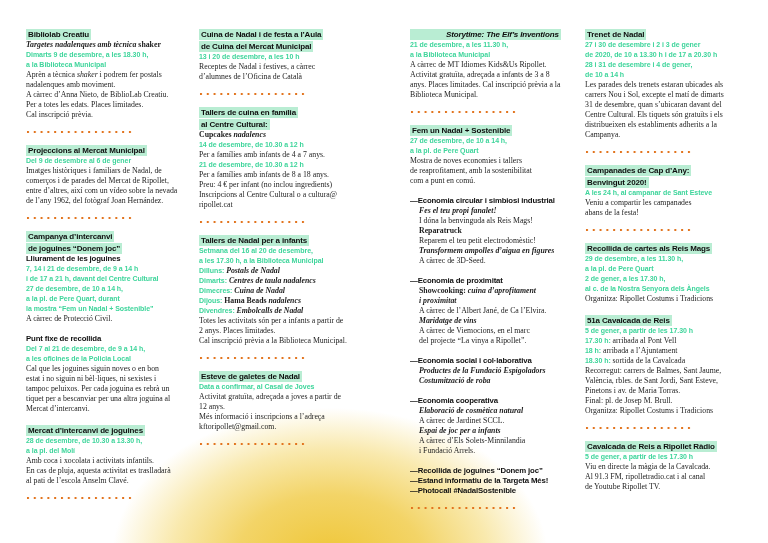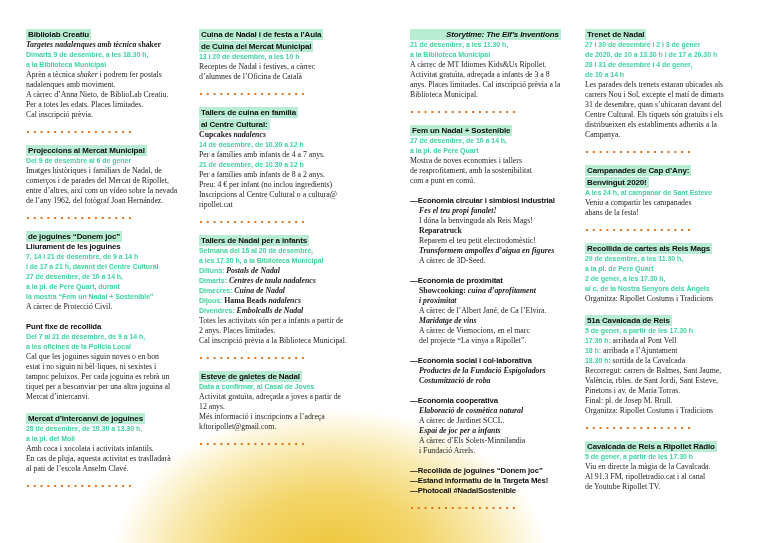--- a/index.html
+++ b/index.html
@@ -52,20 +52,21 @@
       <div class="section">
         <div class="ln ln-title"><span class="hl">Projeccions al Mercat Municipal</span></div>
         <div class="ln"><span class="s-date">Del 9 de desembre al 6 de gener</span></div>
         <div class="ln"><span class="s-body">Imatges històriques i familiars de Nadal, de</span></div>
         <div class="ln"><span class="s-body">comerços i de parades del Mercat de Ripollet,</span></div>
         <div class="ln"><span class="s-body">entre d’altres, així com un vídeo sobre la nevada</span></div>
         <div class="ln"><span class="s-body">de l’any 1962, del fotògraf Joan Hernández.</span></div>
       </div>
       <div class="dots"></div>
       <div class="section">
+        <div class="ln ln-title"><span class="hl">Campanya d’intercanvi</span></div>
         <div class="ln ln-title"><span class="hl">de joguines “Donem joc”</span></div>
         <div class="ln"><span class="s-sub">Lliurament de les joguines</span></div>
         <div class="ln"><span class="s-date">7, 14 i 21 de desembre, de 9 a 14 h</span></div>
         <div class="ln"><span class="s-date">i de 17 a 21 h, davant del Centre Cultural</span></div>
         <div class="ln"><span class="s-date">27 de desembre, de 10 a 14 h,</span></div>
         <div class="ln"><span class="s-date">a la pl. de Pere Quart, durant</span></div>
         <div class="ln"><span class="s-date">la mostra “Fem un Nadal + Sostenible”</span></div>
         <div class="ln"><span class="s-body">A càrrec de Protecció Civil.</span></div>
       </div>
       <div class="section">
@@ -97,21 +98,21 @@
         <div class="ln"><span class="s-body">d’alumnes de l’Oficina de Català</span></div>
       </div>
       <div class="dots"></div>
       <div class="section">
         <div class="ln ln-title"><span class="hl">Tallers de cuina en família</span></div>
         <div class="ln ln-title"><span class="hl">al Centre Cultural:</span></div>
         <div class="ln"><span class="s-b">Cupcakes </span><span class="s-bi">nadalencs</span></div>
         <div class="ln"><span class="s-date">14 de desembre, de 10.30 a 12 h</span></div>
         <div class="ln"><span class="s-body">Per a famílies amb infants de 4 a 7 anys.</span></div>
         <div class="ln"><span class="s-date">21 de desembre, de 10.30 a 12 h</span></div>
-        <div class="ln"><span class="s-body">Per a famílies amb infants de 8 a 2 anys.</span></div>
+        <div class="ln"><span class="s-body">Per a famílies amb infants de 8 a 18 anys.</span></div>
         <div class="ln"><span class="s-body">Preu: 4 € per infant (no inclou ingredients)</span></div>
         <div class="ln"><span class="s-body">Inscripcions al Centre Cultural o a cultura@</span></div>
         <div class="ln"><span class="s-body">ripollet.cat</span></div>
       </div>
       <div class="dots"></div>
       <div class="section">
         <div class="ln ln-title"><span class="hl">Tallers de Nadal per a infants</span></div>
         <div class="ln"><span class="s-date">Setmana del 16 al 20 de desembre,</span></div>
         <div class="ln"><span class="s-date">a les 17.30 h, a la Biblioteca Municipal</span></div>
         <div class="ln"><span class="s-date">Dilluns: </span><span class="s-bi">Postals de Nadal</span></div>

